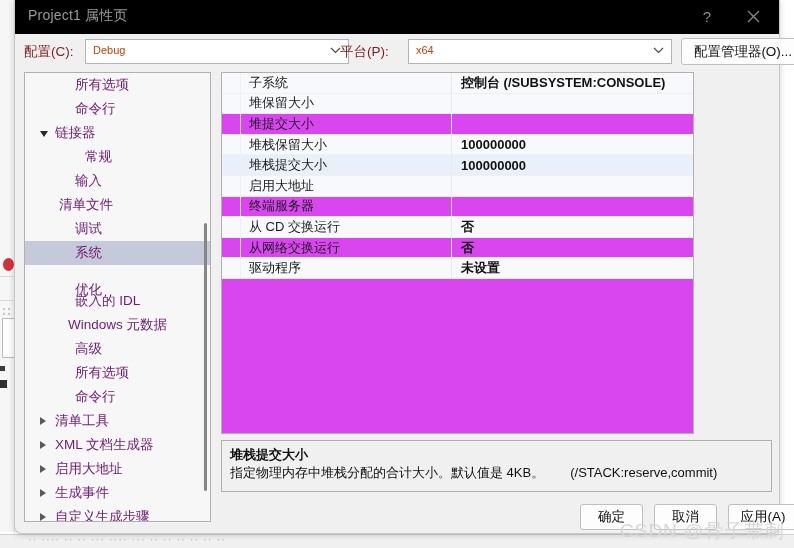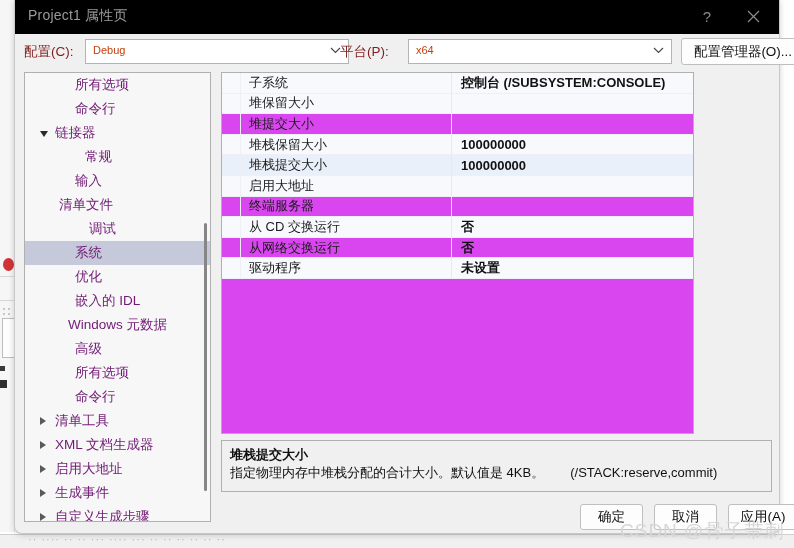--- a/index.html
+++ b/index.html
@@ -175,27 +175,27 @@
         <div class="tnode">
           <span class="tlabel" style="left: 60px;">常规</span>
         </div>
         <div class="tnode">
           <span class="tlabel" style="left: 50px; font-family: Liberation Serif, serif;">输入</span>
         </div>
         <div class="tnode">
           <span class="tlabel" style="left: 34px;">清单文件</span>
         </div>
         <div class="tnode">
-          <span class="tlabel" style="left: 64px;">调试</span>
+          <span class="tlabel" style="left: 50px;">调试</span>
         </div>
         <div class="tnode sel">
           <span class="tlabel" style="left: 50px;">系统</span>
         </div>
         <div class="tnode">
-          <span class="tlabel" style="left: 50px;">优化</span>
+          <span class="tlabel" style="left: 50px; margin-top: 13px;">优化</span>
         </div>
         <div class="tnode">
           <span class="tlabel" style="left: 50px;">嵌入的 IDL</span>
         </div>
         <div class="tnode">
           <span class="tlabel" style="left: 43px;">Windows 元数据</span>
         </div>
         <div class="tnode">
           <span class="tlabel" style="left: 50px;">高级</span>
         </div>

